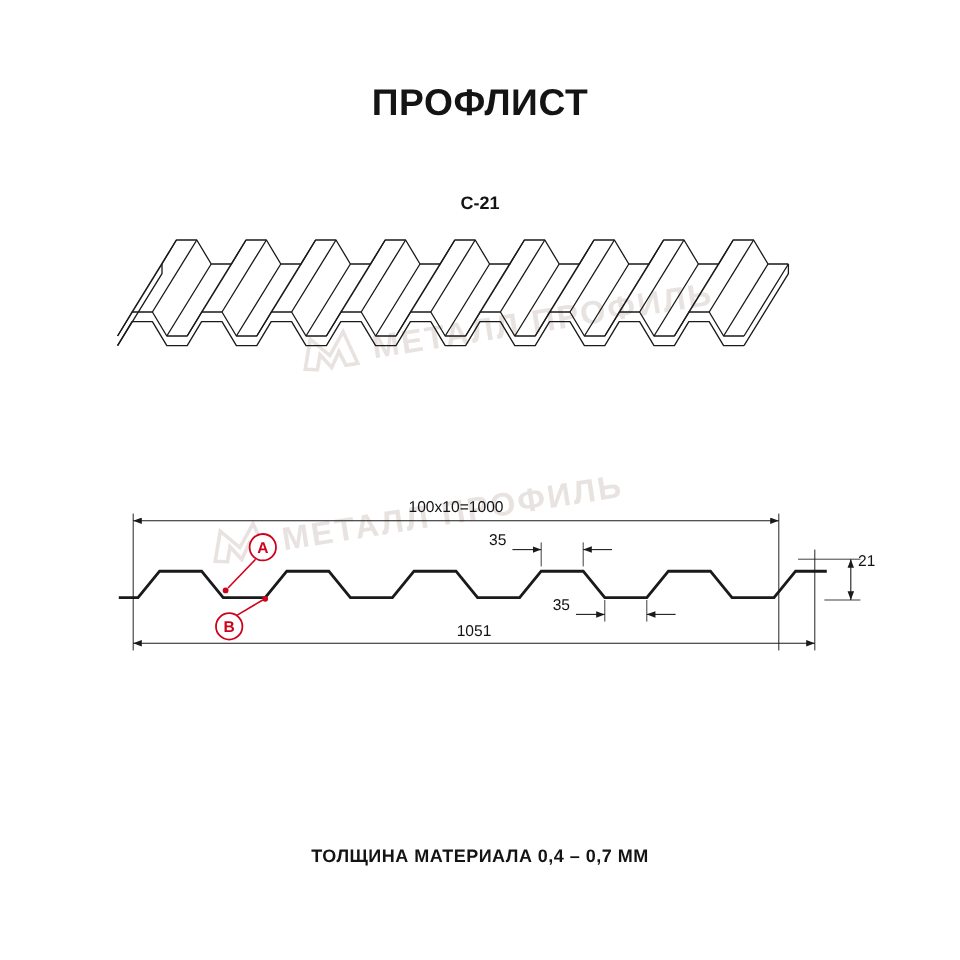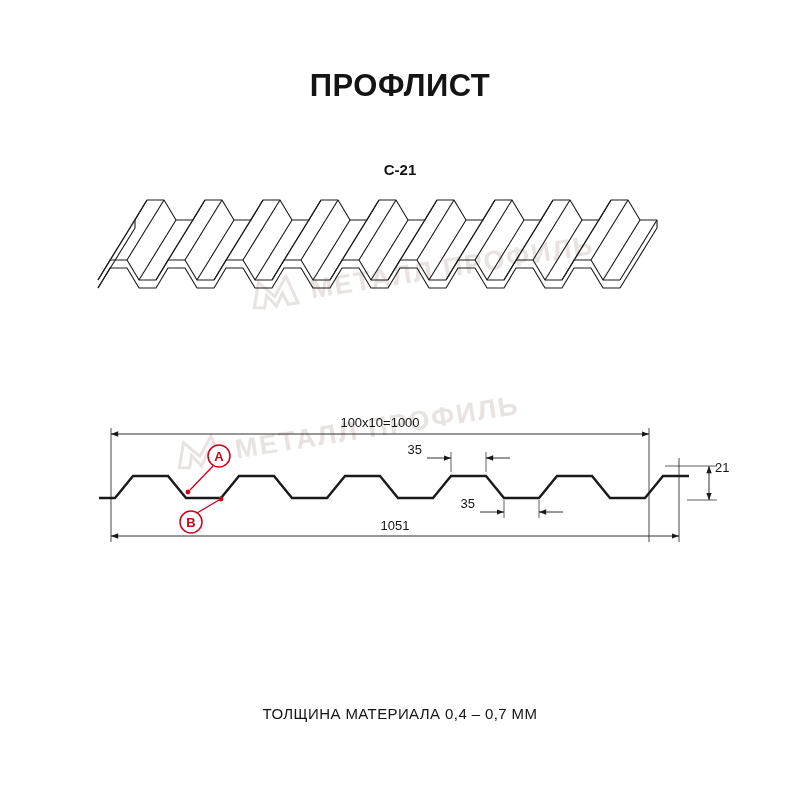--- a/index.html
+++ b/index.html
@@ -43,21 +43,21 @@
     color: #141414;
     margin-top: 44px;
   }
   .footer {
     position: absolute;
     top: 705px;
     left: 0;
     width: 800px;
     text-align: center;
     font-size: 15px;
-    font-weight: normal;
+    font-weight: bold;
     letter-spacing: 0.4px;
     color: #141414;
   }
   svg { display: block; }
   .iso-wrap {
     position: absolute;
     top: 160px;
     left: 90px;
   }
   .sec-wrap {

